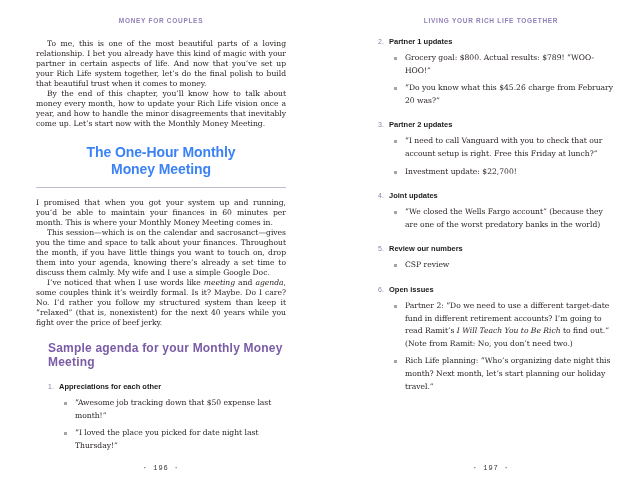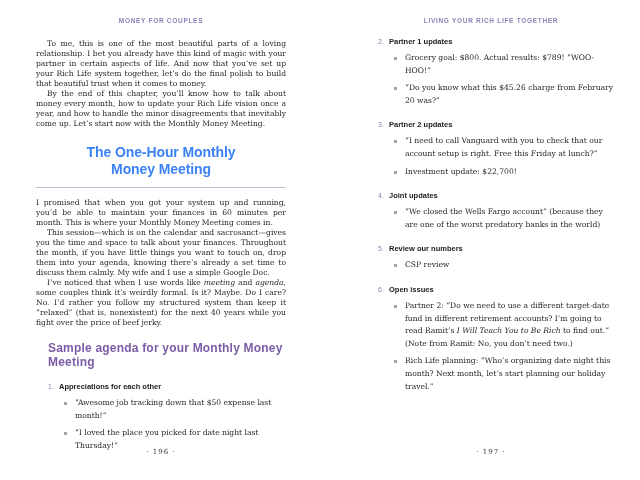--- a/index.html
+++ b/index.html
@@ -50,22 +50,22 @@
   }
   .bullet{
     position:relative;margin:5px 0 0 27px;padding-left:12px;
     font-size:7.6px;line-height:12.6px;text-align:left;color:#2b2523;
   }
   .bullet .sq{
     position:absolute;left:1px;top:5px;width:3px;height:3px;
     background:#a8a2ad;
   }
   .folio{
-    position:absolute;top:448px;left:0;width:100%;text-align:center;
-    font-size:7px;color:#3c3736;letter-spacing:1px;
+    position:absolute;top:464px;left:0;width:100%;text-align:center;
+    font-size:7px;color:#3c3736;letter-spacing:1px;font-family:Liberation Mono, monospace;
   }
   i{font-style:italic;}
 </style>
 </head>
 <body>
 
 <div>
 
   <div class="page page-left">
     <div class="running-head">MONEY FOR COUPLES</div>

